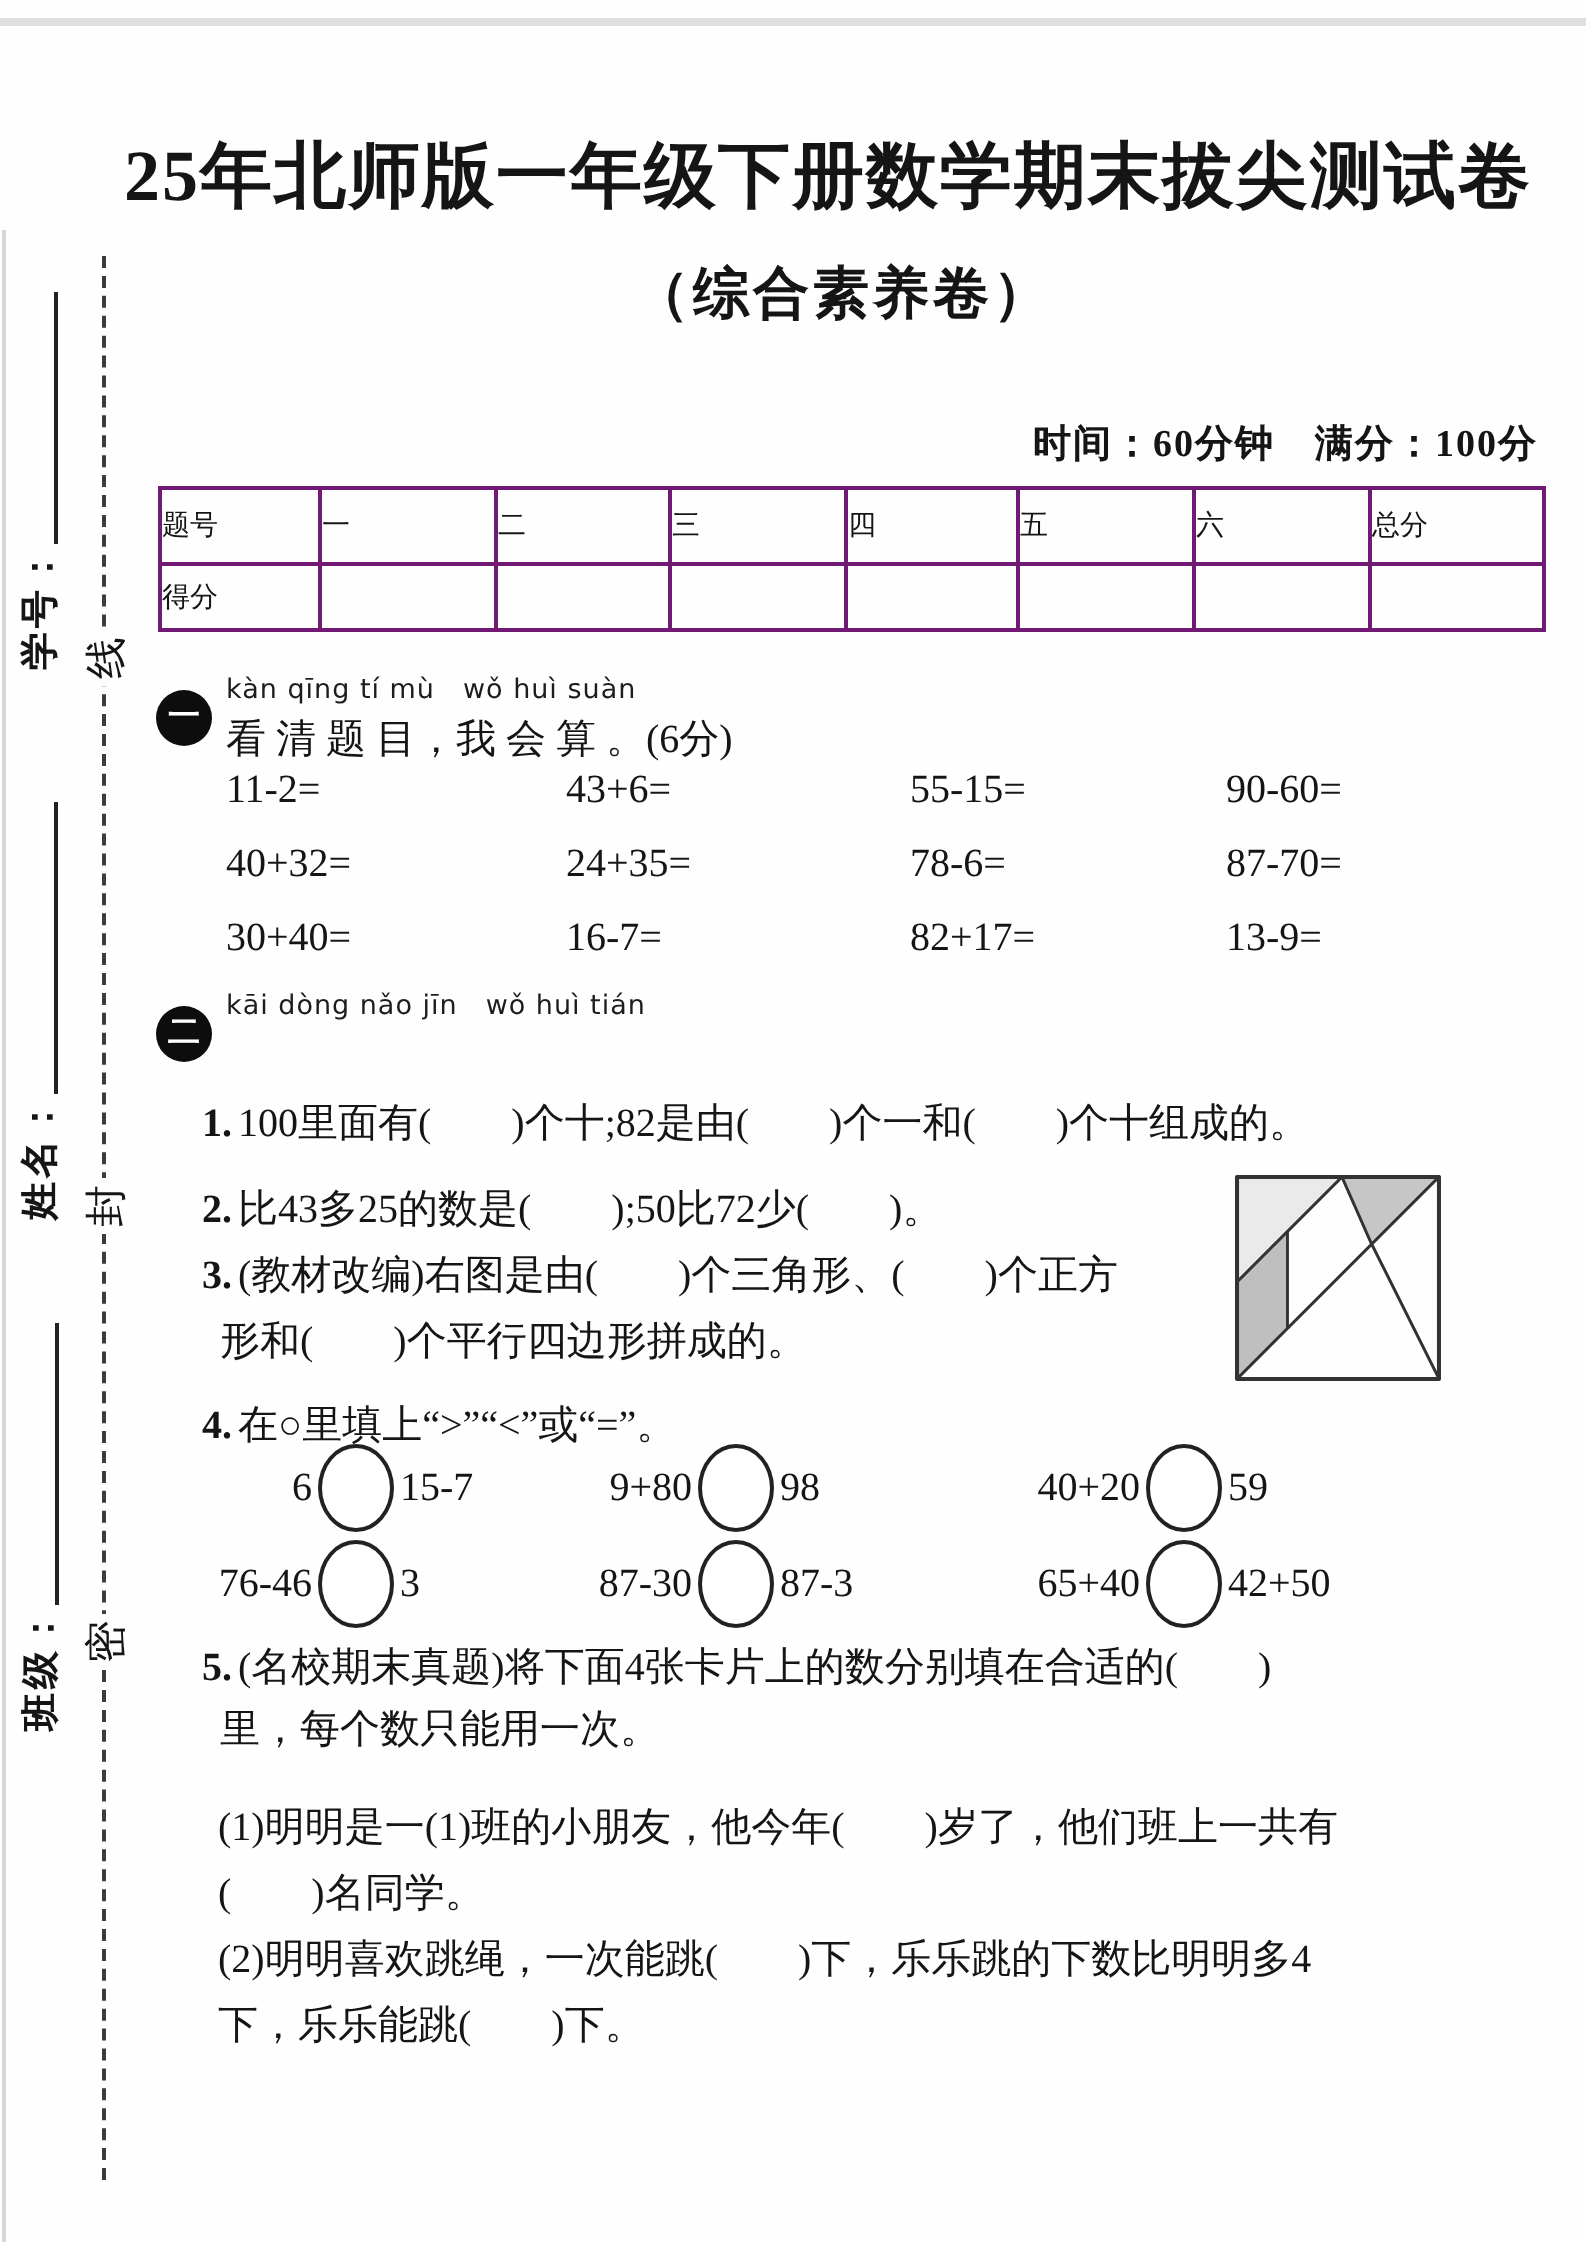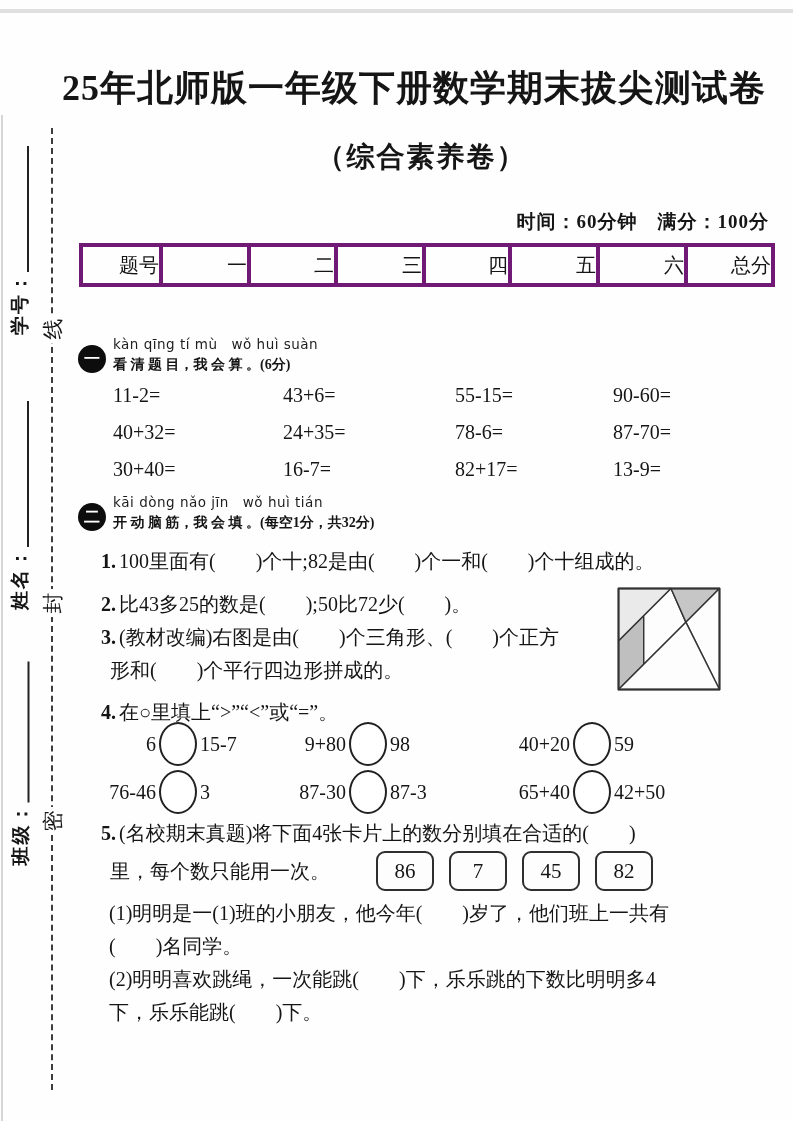--- a/index.html
+++ b/index.html
@@ -11,33 +11,33 @@
   .scan-left{position:absolute;left:1px;top:115px;width:2px;height:1006px;background:#d6d6d6;}
 
   
   .seal-dash{position:absolute;left:51px;top:128px;height:962px;width:0;border-left:2px dashed #3c3c3c;}
   .seal-field{position:absolute;height:30px;display:flex;align-items:center;transform:rotate(-90deg);white-space:nowrap;}
   .sf-label{font-size:19px;font-weight:bold;letter-spacing:2px;}
   .sf-line{display:inline-block;height:16px;border-bottom:2px solid #222;}
   .seal-char{position:absolute;left:39px;width:28px;height:30px;line-height:30px;text-align:center;font-size:21px;background:#fefefe;transform:rotate(-90deg);}
 
   .title{position:absolute;left:62px;right:12px;top:64px;text-align:left;font-size:36px;font-weight:bold;letter-spacing:1px;white-space:nowrap;}
-  .subtitle{position:absolute;left:62px;right:12px;top:138px;text-align:center;font-size:28px;font-weight:bold;letter-spacing:2px;}
+  .subtitle{position:absolute;left:62px;right:12px;top:128px;text-align:center;font-size:28px;font-weight:bold;letter-spacing:2px;}
   .meta{position:absolute;top:209px;right:24px;font-size:19px;font-weight:bold;letter-spacing:1px;}
 
   table.score{position:absolute;left:79px;top:243px;border-collapse:collapse;table-layout:fixed;}
-  table.score td{border:4px solid #701a75;text-align:right;vertical-align:middle;font-size:20px;padding:0;}
+  table.score td{border:2px solid #701a75;text-align:left;vertical-align:middle;font-size:14px;padding:0;}
   table.score tr.hd td{height:36px;}
   table.score tr.sc td{height:31px;}
 
   .sec-header{position:absolute;left:78px;display:flex;align-items:flex-start;}
   .badge{width:28px;height:28px;border-radius:50%;background:#0d0d0d;color:#fff;font-size:16px;font-weight:bold;text-align:center;line-height:28px;margin-top:9px;flex:0 0 auto;}
   .sec-text{margin-left:7px;}
   .pinyin{font-family:"DejaVu Sans","Liberation Sans",sans-serif;font-size:13.5px;letter-spacing:.5px;color:#1d1d1d;white-space:nowrap;}
-  .sec-title{font-size:14px;font-weight:bold;margin-top:2px;white-space:nowrap;}
+  .sec-title{font-size:20px;font-weight:normal;margin-top:2px;white-space:nowrap;}
 
   .problems{position:absolute;left:78px;top:384px;width:706px;display:grid;grid-template-columns:170px 172px 158px 1fr;row-gap:14px;padding-left:35px;font-size:20px;line-height:23px;}
 
   .q-line{position:absolute;left:78px;width:708px;font-size:20px;white-space:nowrap;}
   .qnum{font-weight:bold;margin-right:3px;}
   .ind-q{padding-left:23px;}
   .ind-c{padding-left:32px;}
   .ind-s{padding-left:31px;}
 
   .cmp-row{position:absolute;left:78px;width:706px;display:grid;grid-template-columns:186px 220px 1fr;padding-left:26px;font-size:20px;}
@@ -100,20 +100,30 @@
         <tr class="hd">
       <td>题号</td>
       <td>一</td>
       <td>二</td>
       <td>三</td>
       <td>四</td>
       <td>五</td>
       <td>六</td>
       <td>总分</td>
     </tr>
+    <tr class="sc">
+      <td>得分</td>
+      <td></td>
+      <td></td>
+      <td></td>
+      <td></td>
+      <td></td>
+      <td></td>
+      <td></td>
+    </tr>
   </tbody>
     </table>
 
   <div class="sec-header" style="top:336px;">
     <div class="badge">一</div>
     <div class="sec-text">
       <div class="pinyin">kàn qīng tí mù　wǒ huì suàn</div>
       <div class="sec-title">看 清 题 目，我 会 算 。(6分)</div>
     </div>
   </div>
@@ -130,21 +140,20 @@
     <span>30+40=</span>
     <span>16-7=</span>
     <span>82+17=</span>
     <span>13-9=</span>
   </div>
 
   <div class="sec-header" style="top:494px;">
     <div class="badge">二</div>
     <div class="sec-text">
       <div class="pinyin">kāi dòng nǎo jīn　wǒ huì tián</div>
-      <div class="sec-title">开 动 脑 筋，我 会 填 。(每空1分，共32分)</div>
     </div>
   </div>
 
   <div class="q-line ind-q" style="top:548px;">
     <span class="qnum">1.</span><span>100里面有(　　)个十;82是由(　　)个一和(　　)个十组成的。</span>
   </div>
 
   <div class="q-line ind-q" style="top:591px;">
     <span class="qnum">2.</span><span>比43多25的数是(　　);50比72少(　　)。</span>
   </div>
@@ -207,26 +216,20 @@
         <span class="r">42+50</span>
     </span>
   </div>
 
   <div class="q-line ind-q" style="top:820px;">
     <span class="qnum">5.</span><span>(名校期末真题)将下面4张卡片上的数分别填在合适的(　　)</span>
   </div>
 
   <div class="q-line ind-c cards-line" style="top:851px;">
     <span>里，每个数只能用一次。</span>
-    <span class="cards">
-      <span class="card">86</span>
-      <span class="card">7</span>
-      <span class="card">45</span>
-      <span class="card">82</span>
-    </span>
   </div>
 
   <div class="q-line ind-s" style="top:900px;">
     <span>(1)明明是一(1)班的小朋友，他今年(　　)岁了，他们班上一共有</span>
   </div>
   <div class="q-line ind-s" style="top:933px;">
     <span>(　　)名同学。</span>
   </div>
   <div class="q-line ind-s" style="top:966px;">
     <span>(2)明明喜欢跳绳，一次能跳(　　)下，乐乐跳的下数比明明多4</span>

